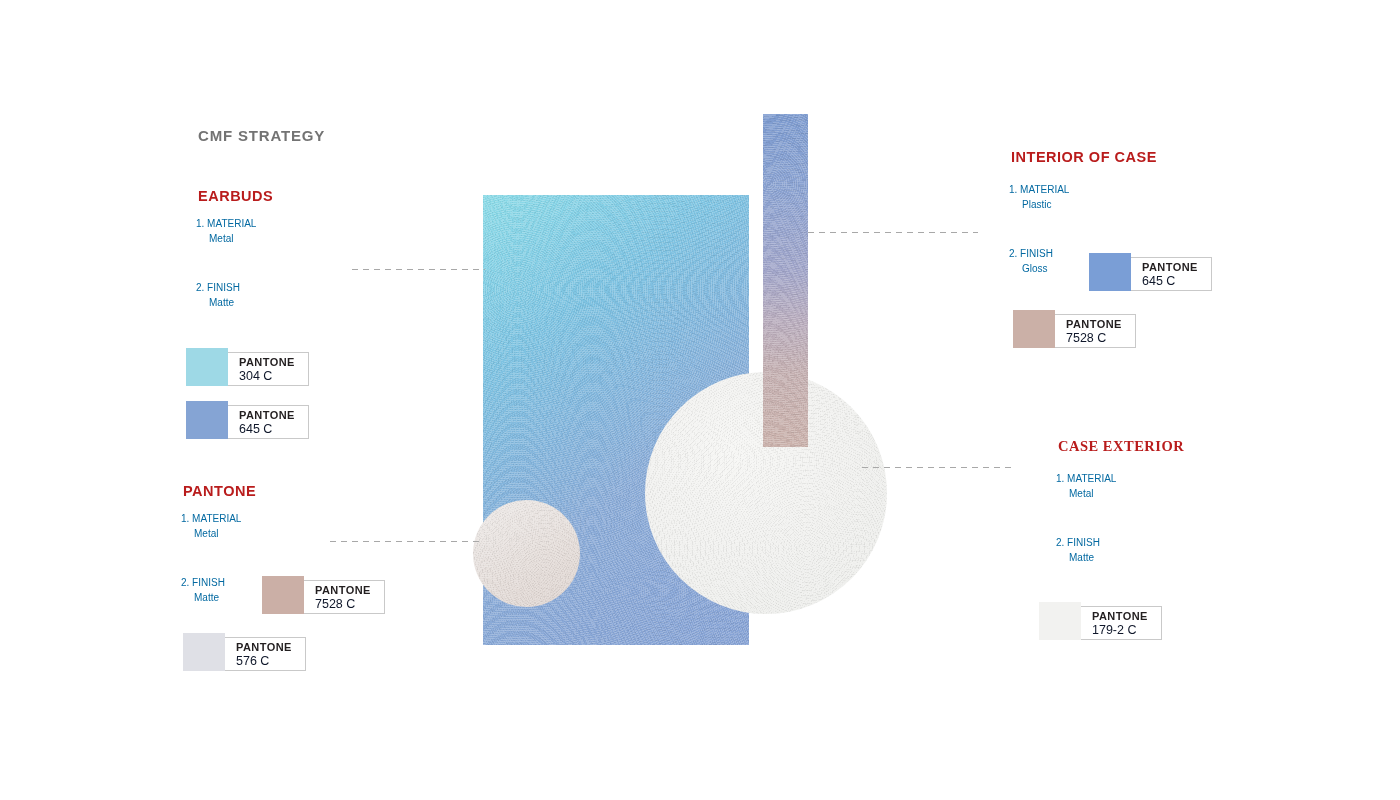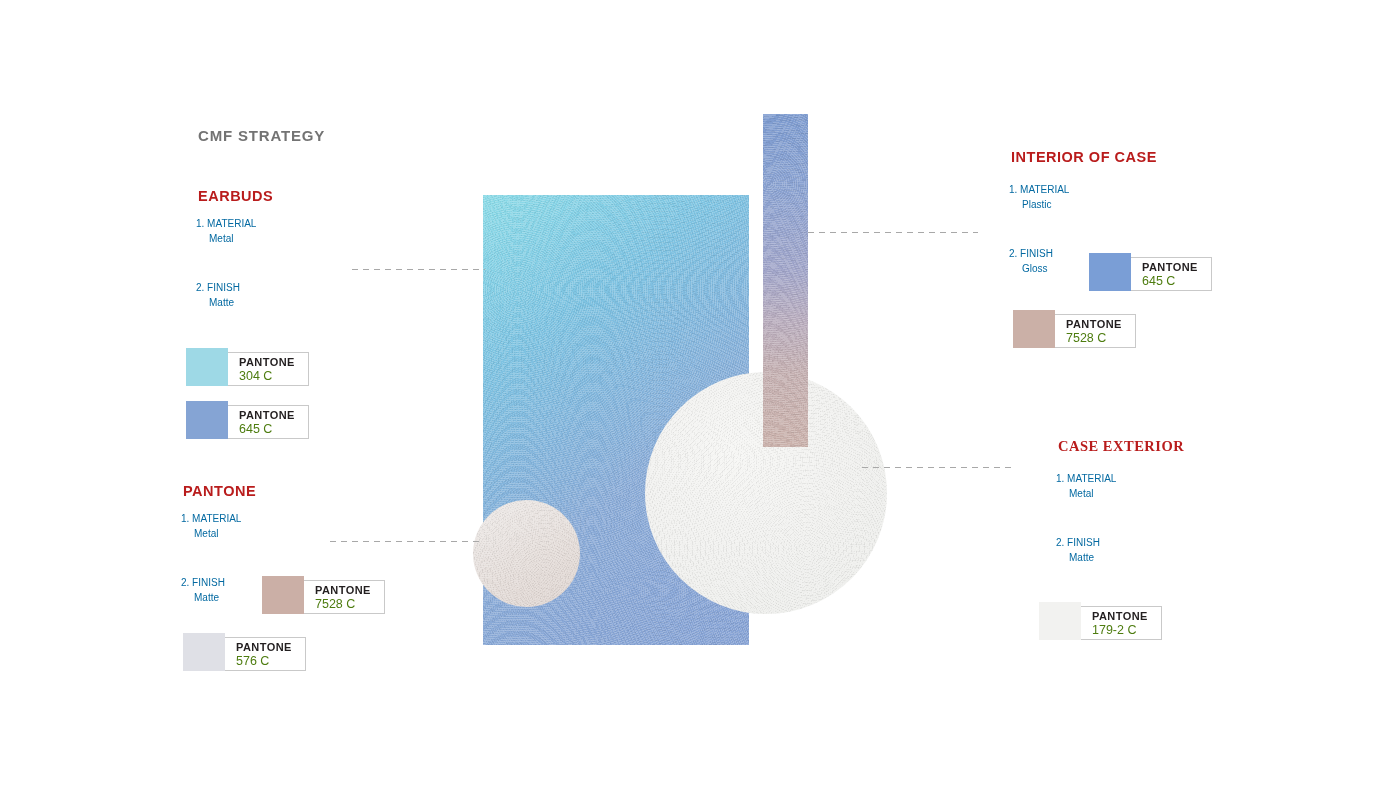--- a/index.html
+++ b/index.html
@@ -83,21 +83,21 @@
     font-size: 11px;
     font-weight: bold;
     letter-spacing: 0.04em;
     line-height: 1.25;
     color: #231f20;
     white-space: nowrap;
   }
   .chip .lbl .code {
     font-size: 12.5px;
     line-height: 1.25;
-    color: #4d7c0f;
+    color: #0f172a;
     white-space: nowrap;
   }
 
   
   .shape { position: absolute; }
 
   #case-body {
     left: 483px; top: 195px;
     width: 266px; height: 450px;
     background:

